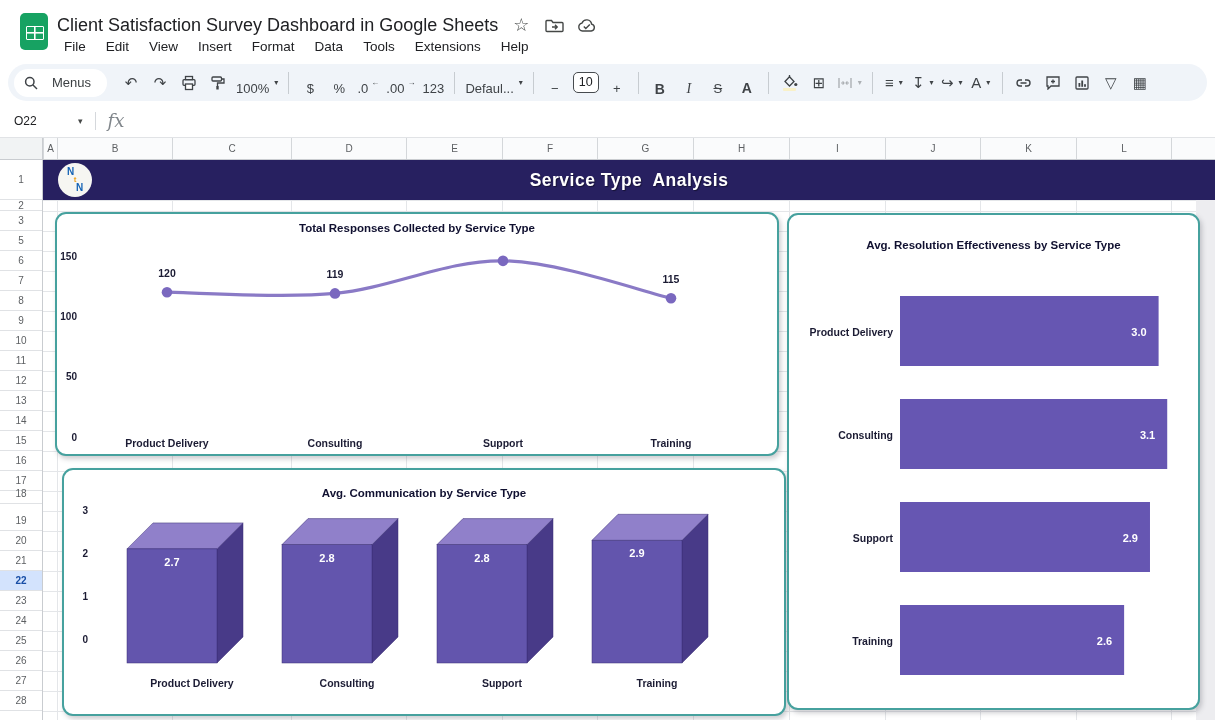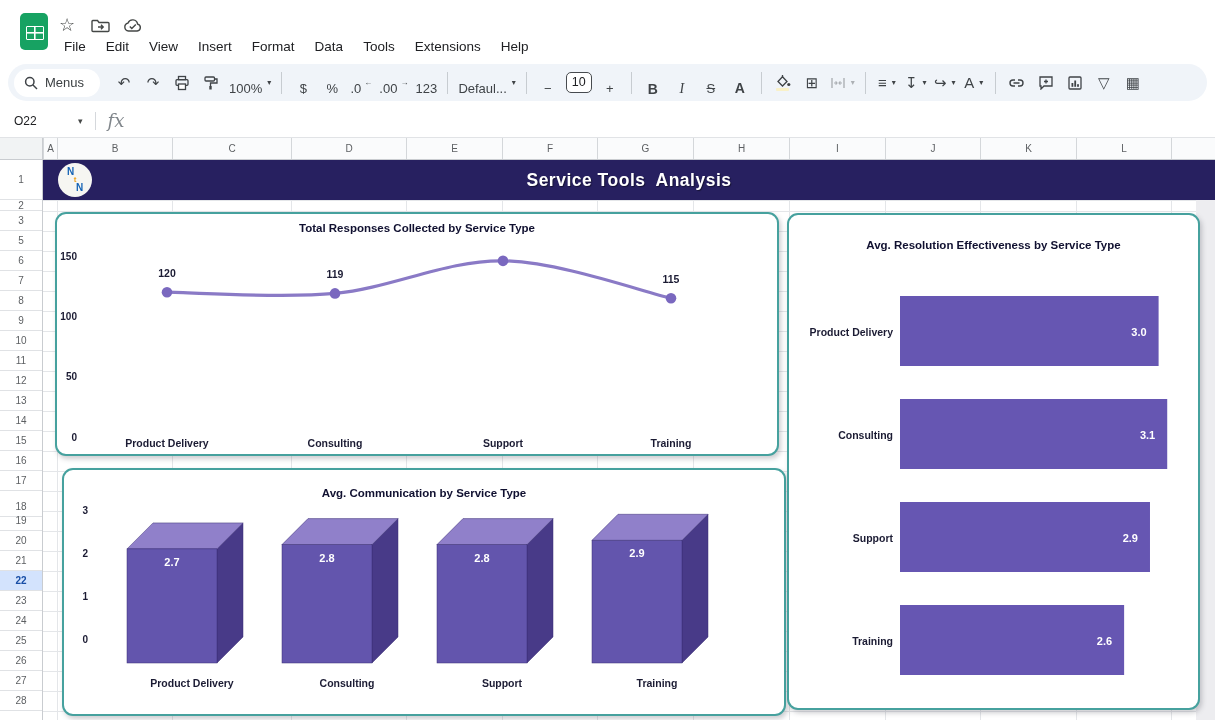--- a/index.html
+++ b/index.html
@@ -12,21 +12,21 @@
      background:linear-gradient(#fff,#fff) 50% 0/1.6px 100% no-repeat, linear-gradient(#fff,#fff) 0 50%/100% 1.6px no-repeat;}
   .doc-row{position:absolute;left:57px;top:12px;height:26px;display:flex;align-items:center;gap:13px;}
   .doc-title{font-size:18px;color:#202124;white-space:nowrap;}
   .tb-icon{display:inline-flex;align-items:center;justify-content:center;width:20px;height:20px;color:#444746;font-size:18px;cursor:pointer;}
   .menubar{position:absolute;left:57px;top:37px;display:flex;gap:6px;}
   .mitem{font-size:13.5px;color:#202124;padding:2px 7px;border-radius:4px;cursor:pointer;}
 
   
   .toolbar{position:absolute;left:8px;top:64px;width:1199px;height:37px;background:#f0f4f9;border-radius:19px;
            display:flex;align-items:center;gap:7px;padding:0 6px;box-sizing:border-box;overflow:hidden;}
-  .pill{display:flex;align-items:center;gap:7px;background:#fff;border-radius:16px;height:28px;padding:0 16px 0 10px;margin-right:6px;cursor:pointer;}
+  .pill{display:flex;align-items:center;gap:14px;background:#fff;border-radius:16px;height:28px;padding:0 16px 0 10px;margin-right:6px;cursor:pointer;}
   .pill .plabel{font-size:13px;color:#3c4043;}
   .titem{display:flex;flex-direction:column;align-items:center;justify-content:center;min-width:22px;height:28px;border-radius:4px;color:#3f4347;font-size:14px;cursor:pointer;position:relative;}
   .titem .trow{display:flex;align-items:center;gap:3px;}
   .titem.dis{opacity:.38;}
   .tlabel{font-size:13px;color:#3f4347;white-space:nowrap;margin-top:12px;}
   .glyph{font-size:15px;line-height:1;}
   .dd{font-size:8px;color:#3f4347;margin-left:2px;}
   .tdiv{width:1px;height:22px;background:#c7ccd1;margin:0 3px;flex:0 0 aupx;}
   .sizebox{display:inline-block;border:1.5px solid #474b4f;border-radius:5px;width:24px;height:19px;line-height:19px;text-align:center;font-size:12.5px;color:#202124;background:#fff;}
   .b-lab{font-weight:700;font-size:14px;}
@@ -83,20 +83,21 @@
 </head>
 <body>
 
 <div class="app">
 
   <header class="titlebar">
     <div class="sheets-logo">
       <div class="logo-grid"></div>
     </div>
     <div class="doc-row">
+      <span class="doc-title">Client Satisfaction Survey Dashboard in Google Sheets</span>
       <span class="tb-icon">☆</span>
       <span class="tb-icon">
         <svg width="19" height="16" viewBox="0 0 19 16">
             <path d="M1.5 3.5 h5 l1.5 2 h9 a1 1 0 0 1 1 1 v7 a1 1 0 0 1 -1 1 h-15 a1 1 0 0 1 -1 -1 v-9 a1 1 0 0 1 1-1 z" fill="none" stroke="#444746" stroke-width="1.4"></path>
             <path d="M7 10 h5 m-2 -2.2 l2.2 2.2 l-2.2 2.2" fill="none" stroke="#444746" stroke-width="1.4"></path>
           </svg>
       </span>
       <span class="tb-icon">
         <svg width="20" height="15" viewBox="0 0 20 15">
             <path d="M5.5 13 a4 4 0 0 1 -.5 -7.9 a5 5 0 0 1 9.6 1 a3.5 3.5 0 0 1 -.4 6.9 z" fill="none" stroke="#444746" stroke-width="1.4"></path>
@@ -397,40 +398,40 @@
         <div class="rowcell" style="top: 131px; height: 20px;">8</div>
         <div class="rowcell" style="top: 151px; height: 20px;">9</div>
         <div class="rowcell" style="top: 171px; height: 20px;">10</div>
         <div class="rowcell" style="top: 191px; height: 20px;">11</div>
         <div class="rowcell" style="top: 211px; height: 20px;">12</div>
         <div class="rowcell" style="top: 231px; height: 20px;">13</div>
         <div class="rowcell" style="top: 251px; height: 20px;">14</div>
         <div class="rowcell" style="top: 271px; height: 20px;">15</div>
         <div class="rowcell" style="top: 291px; height: 20px;">16</div>
         <div class="rowcell" style="top: 311px; height: 20px;">17</div>
-        <div class="rowcell" style="top: 337px; height: 20px;">18</div>
+        <div class="rowcell" style="top: 324px; height: 20px;">18</div>
         <div class="rowcell" style="top: 351px; height: 20px;">19</div>
         <div class="rowcell" style="top: 371px; height: 20px;">20</div>
         <div class="rowcell" style="top: 391px; height: 20px;">21</div>
         <div class="rowcell sel" style="top: 411px; height: 20px;">22</div>
         <div class="rowcell" style="top: 431px; height: 20px;">23</div>
         <div class="rowcell" style="top: 451px; height: 20px;">24</div>
         <div class="rowcell" style="top: 471px; height: 20px;">25</div>
         <div class="rowcell" style="top: 491px; height: 20px;">26</div>
         <div class="rowcell" style="top: 511px; height: 20px;">27</div>
         <div class="rowcell" style="top: 531px; height: 20px;">28</div>
       </div>
 
     <div class="banner">
       <div class="blogo">
         <span class="ln n1">N</span>
         <span class="lt">t</span>
         <span class="ln n2">N</span>
       </div>
-      <div class="btitle">Service Tools  Analysis</div>
+      <div class="btitle">Service Type  Analysis</div>
     </div>
 
     <div class="card card1">
       <div class="ctitle">Total Responses Collected by Service Type</div>
       <svg id="chart1" width="716" height="236" viewBox="0 0 716 236">
           <text x="20" y="226.5" text-anchor="end" class="tick">0</text>
           <text x="20" y="166.16666666666666" text-anchor="end" class="tick">50</text>
           <text x="20" y="105.83333333333333" text-anchor="end" class="tick">100</text>
           <text x="20" y="45.5" text-anchor="end" class="tick">150</text>
           <text x="110" y="233" text-anchor="middle" class="cat">Product Delivery</text>

